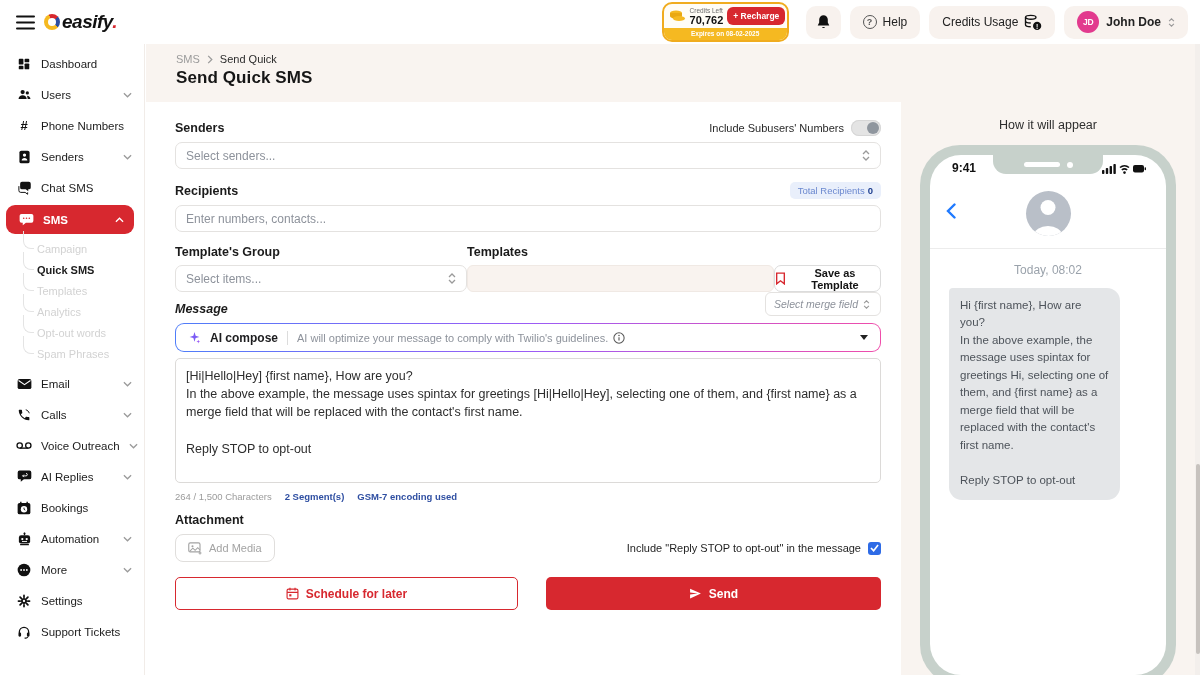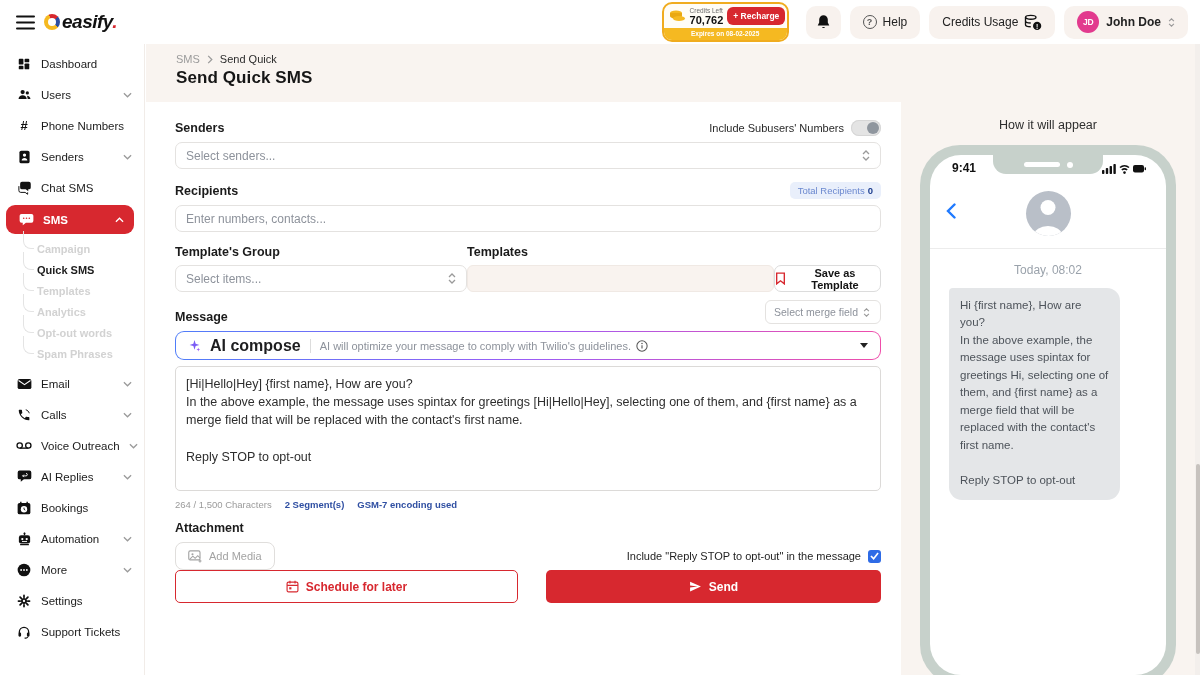--- a/index.html
+++ b/index.html
@@ -43,21 +43,21 @@
   .side-item { display:flex; align-items:center; gap:9px; height:31px; padding:0 12px 0 16px;
     font-size:11.5px; color:#1c1c1c; cursor:pointer; }
   .side-item .lbl { flex:1; white-space:nowrap; }
   .side-item .icn { width:16px; display:flex; justify-content:center; }
   .side-item .chev { color:#9a9a9a; display:flex; }
   .side-item.active { background:#d7282f; color:#fff; border-radius:9px; margin:2px 10px 2px 6px;
     padding:0 10px 0 12px; height:29px; font-weight:600; }
   .hash-icn { font-size:13px; font-weight:700; color:#111; }
   .submenu { position:relative; padding:2px 0 4px; }
   .sub-item { position:relative; height:21px; display:flex; align-items:center; padding-left:37px;
-    font-size:11px; color:#d2d2d2; cursor:pointer;font-weight:bold; }
+    font-size:11px; color:#d2d2d2; cursor:pointer; }
   .sub-item::before { content:""; position:absolute; left:23px; top:-7px; width:10px; height:17px;
     border-left:1px solid #e4e4e4; border-bottom:1px solid #e4e4e4; border-bottom-left-radius:8px; }
   .sub-item.active { color:#1c1c1c; font-weight:600; }
 
   
   .main { position:absolute; top:44px; left:146px; right:5px; bottom:0; background:#f9f4f0; }
   .page-header { padding:9px 30px 4px; }
   .breadcrumb { display:flex; align-items:center; gap:7px; font-size:11px; color:#9b9b9b; }
   .breadcrumb .current { color:#2c2c2c; font-weight:500; }
   .page-title { font-size:17px; font-weight:800; color:#161616; margin-top:3px; letter-spacing:0.1px; }
@@ -81,43 +81,43 @@
   .badge b { color:#1d3e8f; margin-left:3px; }
   .mt14 { margin-top:13px; }
   .tpl-row { display:flex; margin-top:13px; }
   .tpl-col1 { width:292px; }
   .tpl-col2 { flex:1; display:flex; flex-direction:column; }
   .tpl-disabled { margin-top:6px; height:27px; background:#f9f3ef; border:1px solid #f0e9e4; border-radius:6px; }
   .tpl-actions { width:107px; display:flex; align-items:flex-end; }
   .save-tpl-btn { height:27px; width:100%; background:#fff; border:1px solid #dcdcdc; border-radius:7px;
     display:flex; align-items:center; justify-content:center; gap:4px; font-size:11px; font-weight:700;
     color:#141414; cursor:pointer; font-family:inherit; }
-  .msg-row { display:flex; align-items:flex-end; justify-content:space-between; margin-top:8px; }
+  .msg-row { display:flex; align-items:flex-end; justify-content:space-between; margin-top:0;font-style:italic; }
   .merge-select { width:116px; height:24px; border:1px solid #e4e2e0; border-radius:6px; background:#fff;
     display:flex; align-items:center; gap:5px; padding:0 8px; font-size:10.5px; color:#8d929b; cursor:pointer; }
   .ai-bar { margin-top:7px; height:29px; border:1.5px solid transparent; border-radius:9px;
     background:linear-gradient(#fff,#fff) padding-box, linear-gradient(90deg,#4f7df9,#9b5cf6,#ef4daa) border-box;
     display:flex; align-items:center; padding:0 12px; gap:9px; cursor:pointer; }
-  .ai-title { font-size:16px; font-weight:700; color:#1d1d1f; }
+  .ai-title { font-size:12px; font-weight:700; color:#1d1d1f; }
   .ai-divider { width:1px; height:14px; background:#dcdcdc; }
   .ai-desc { font-size:11px; color:#8d929b; display:flex; align-items:center; gap:5px; }
   .ai-caret { margin-left:auto; width:0; height:0; border-left:4.5px solid transparent;
     border-right:4.5px solid transparent; border-top:5.5px solid #222; }
   .msg-area { margin-top:6px; width:100%; height:125px; border:1px solid #dcdad8; border-radius:5px;
     padding:8px 10px; font-size:12.5px; line-height:1.45; color:#2e2e2e; resize:none; font-family:inherit; }
   .counter-row { display:flex; gap:13px; margin-top:4px; font-size:9.5px; color:#9b9b9b; }
   .counter-row .blue { color:#2f4fa2; font-weight:700; }
   .attach-label { margin-top:11px; }
   .attach-row { display:flex; align-items:center; justify-content:space-between; margin-top:7px; }
   .add-media-btn { height:28px; padding:0 12px; background:#fff; border:1px solid #e0dedc; border-radius:8px;
     display:flex; align-items:center; gap:6px; font-size:11px; color:#a3a3a3; cursor:pointer; font-family:inherit; }
   .include-stop { display:flex; align-items:center; gap:7px; font-size:11px; color:#1f1f1f; }
   .checkbox { width:13px; height:13px; background:#2e6be6; border-radius:3px; display:flex;
     align-items:center; justify-content:center; cursor:pointer; }
-  .action-row { display:flex; gap:28px; }
+  .action-row { display:flex; gap:28px; margin-top:15px; }
   .schedule-btn { width:343px; height:33px; background:#fff; border:1px solid #d7282f; border-radius:5px;
     color:#d7282f; font-size:12px; font-weight:700; display:flex; align-items:center; justify-content:center;
     gap:7px; cursor:pointer; font-family:inherit; }
   .send-btn { flex:1; height:33px; background:#d7282f; border:none; border-radius:5px; color:#fff;
     font-size:12px; font-weight:700; display:flex; align-items:center; justify-content:center; gap:7px;
     cursor:pointer; font-family:inherit; }
 
   
   .preview-title { text-align:center; font-size:12.5px; color:#2e2e2e; }
   .phone { width:256px; height:540px; margin:13px auto 0; background:#c7d1cb; border-radius:40px; padding:10px; }

